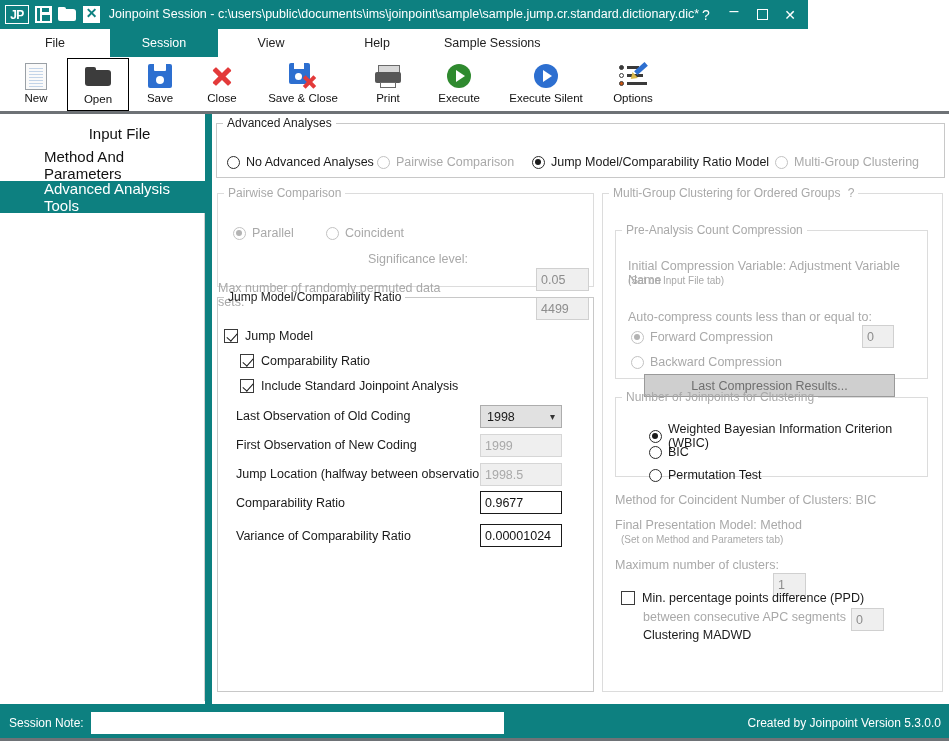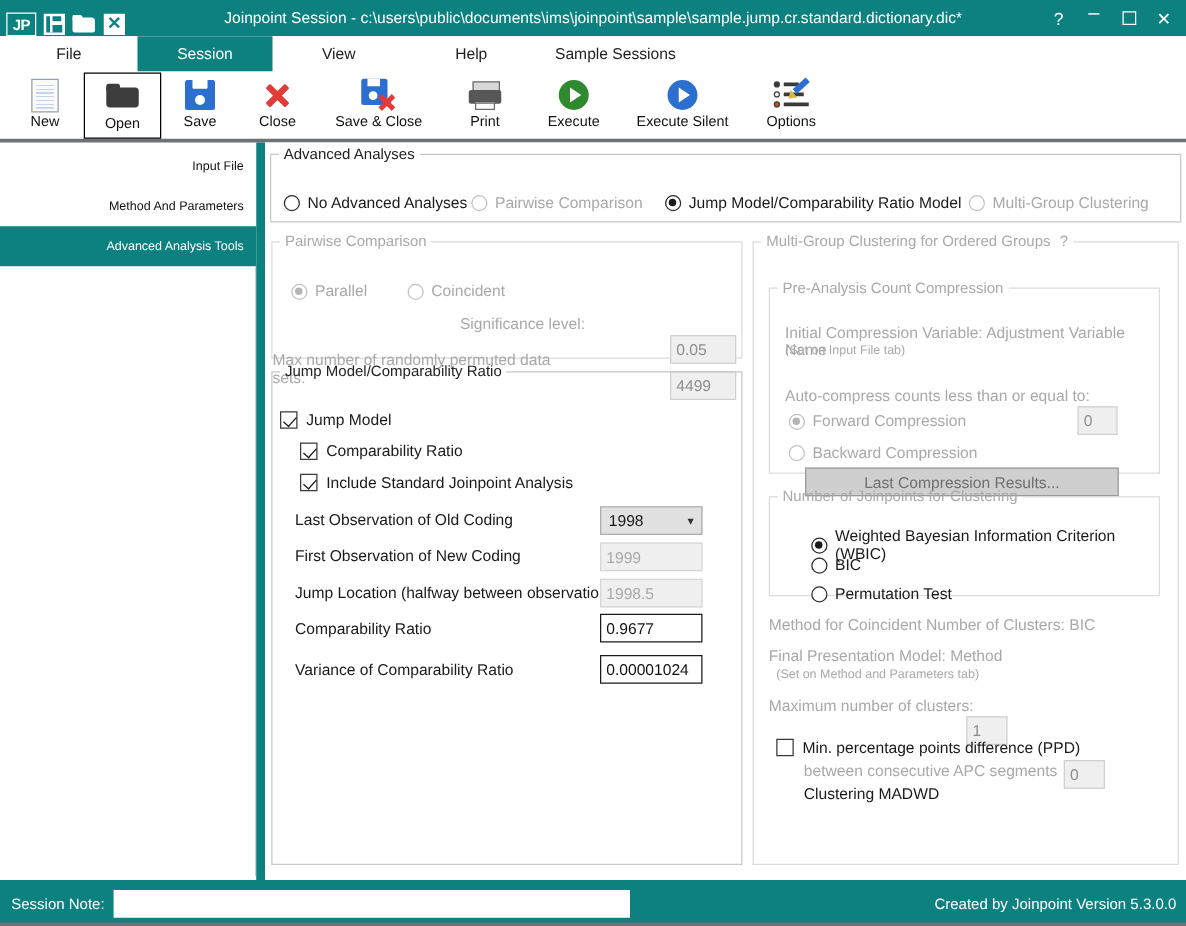--- a/index.html
+++ b/index.html
@@ -12,23 +12,23 @@
   }
   .app {
     position: relative;
     width: 949px; height: 741px;
     background: #ffffff;
   }
 
   
   .titlebar {
     position: absolute; left: 0; top: 0;
-    width: 949px; height: 29px;
+    width: 808px; height: 29px;
     background: #0d8080;
-    display: flex; align-items: flex-end;
+    display: flex; align-items: center;
   }
   .tb-icons { display: flex; align-items: center; gap: 5px; padding-left: 5px; }
   .tb-ico {
     width: 19px; height: 19px;
     display: flex; align-items: center; justify-content: center;
     position: relative;
   }
   .jp-logo {
     width: 24px; height: 19px;
     border: 1px solid #ffffff;
@@ -147,23 +147,23 @@
   .ic-opts .pen::after{content:""; position:absolute; left:-2px; top:10px; border-right:6px solid #d8b84a; border-top:4px solid transparent; border-bottom:4px solid transparent; transform:rotate(-42deg);}
 
   
   .sidebar {
     position: absolute; left: 0; top: 117px;
     width: 205px; height: 587px;
     background: #ffffff;
     border-right: 0;
   }
   .side-item {
-    height: 32px; display: flex; align-items: center; justify-content: flex-end;
+    height: 32px; display: flex; align-items: center; justify-content: center;
     padding-right: 10px;
-    font-size: 10px; color: #111111; padding-left: 44px;
+    font-size: 15px; color: #111111; padding-left: 44px;
   }
   .side-item.active { background: #0d8080; color: #ffffff; }
 
   .vstrip {
     position: absolute; left: 205px; top: 114px;
     width: 7px; height: 600px; background: #0d8080;
   }
 
   
   .content {

